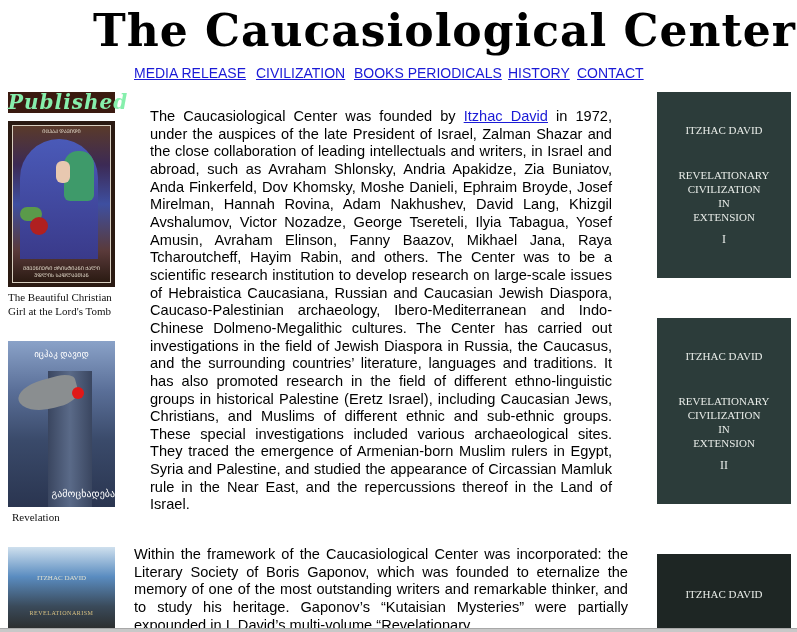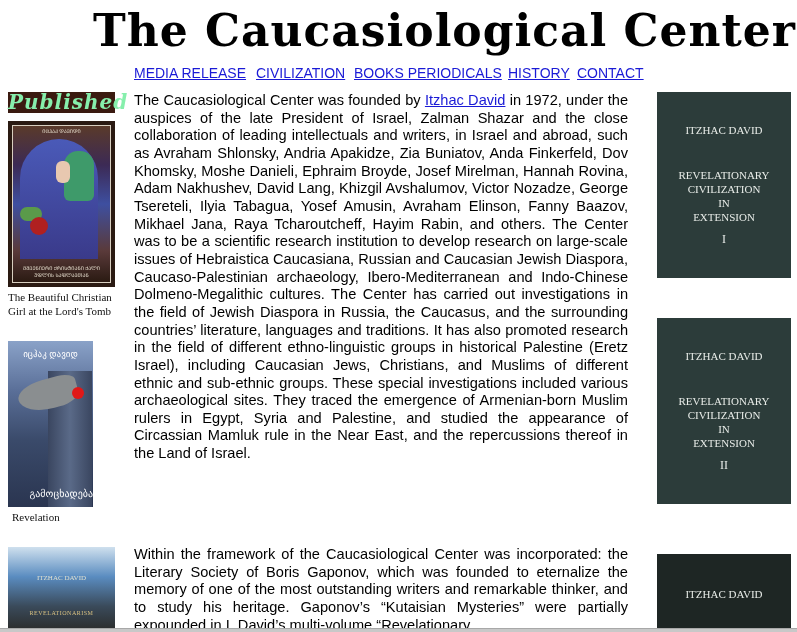--- a/index.html
+++ b/index.html
@@ -13,32 +13,32 @@
   .book1 .frame { position:absolute; left:4px; top:4px; right:4px; bottom:4px; border:1px solid #d8cfc0; background:linear-gradient(180deg,#5a3a2a 0%,#3c2a55 25%,#3e4fa0 50%,#5a3a3a 80%,#2a1a12 100%); }
   .book1 .arch { position:absolute; left:12px; top:18px; width:78px; height:120px; border-radius:40px 40px 0 0; background:linear-gradient(180deg,#4a5ab8,#3a3a8a); }
   .book1 .scarf { position:absolute; left:56px; top:30px; width:30px; height:50px; background:#3e9a6a; border-radius:14px 14px 6px 6px; }
   .book1 .face { position:absolute; left:48px; top:40px; width:14px; height:22px; background:#e8c8b0; border-radius:6px; }
   .book1 .apple { position:absolute; left:22px; top:96px; width:18px; height:18px; background:#b02020; border-radius:50%; }
   .book1 .leaves { position:absolute; left:12px; top:86px; width:22px; height:14px; background:#5a9a4a; border-radius:8px; }
   .book1 .ftext { position:absolute; left:6px; right:6px; bottom:8px; color:#e8e0d0; font-size:5px; text-align:center; line-height:7px; }
   .book1 .ttext { position:absolute; left:6px; right:6px; top:7px; color:#e8e0d0; font-size:5px; text-align:center; }
   .caption { position:absolute; font-family:"Liberation Serif", serif; font-weight:normal; font-size:11px; line-height:14px; color:#111; }
   .cap1 { left:8px; top:290px; width:118px; }
-  .book2 { left:8px; top:341px; width:85px; height:166px; background:linear-gradient(180deg,#8aa2c8 0%,#5a6f98 30%,#3a4a6a 60%,#2a3550 100%); }
+  .book2 { left:8px; top:341px; width:107px; height:166px; background:linear-gradient(180deg,#8aa2c8 0%,#5a6f98 30%,#3a4a6a 60%,#2a3550 100%); }
   .book2 .gargoyle { position:absolute; left:10px; top:38px; width:60px; height:30px; background:#8a8e90; border-radius:50% 30% 40% 60%; transform:rotate(-15deg); }
   .book2 .tower { position:absolute; left:40px; top:30px; width:44px; height:136px; background:linear-gradient(90deg,#3a4660,#5a6a88,#3a4660); }
   .book2 .dot { position:absolute; left:64px; top:46px; width:12px; height:12px; background:#e01818; border-radius:50%; }
   .book2 .gtop { position:absolute; left:0; right:0; top:8px; text-align:center; color:#fff; font-size:9px; }
   .book2 .gbot { position:absolute; left:0; right:0; bottom:8px; text-align:right; color:#fff; font-size:10px; }
   .cap2 { left:12px; top:510px; width:100px; }
   .book3 { left:8px; top:547px; width:107px; height:85px; background:linear-gradient(180deg,#cfe0ee 0%,#5a8cc0 35%,#3a4a5a 70%,#2a2a28 100%); }
   .book3 .t1 { position:absolute; left:0; right:0; top:27px; text-align:center; color:#e0e0d0; font-family:"Liberation Serif", serif; font-size:7px; }
   .book3 .t2 { position:absolute; left:0; right:0; top:63px; text-align:center; color:#d8c080; font-family:"Liberation Serif", serif; font-size:6px; letter-spacing:0.5px; }
   .content { position:absolute; left:134px; top:92px; width:494px; font-size:14.6px; line-height:17.65px; text-align:justify; }
-  .content p { margin:0; }
+  .content p { margin:16px; }
   .content a { color:#1a1ad6; text-decoration:underline; }
   .para2 { position:absolute; left:134px; top:546px; width:494px; font-size:14.6px; line-height:17.65px; text-align:justify; }
   .rbook { position:absolute; left:657px; width:134px; background:#2c3c3a; color:#e8ece8; font-family:"Liberation Serif", serif; text-align:center; font-size:11px; }
   .rbook1 { top:92px; height:186px; }
   .rbook2 { top:318px; height:186px; }
   .rbook3 { top:554px; height:78px; background:#1e2624; }
   .rbook .author { position:absolute; left:0; right:0; top:32px; }
   .rbook .btitle { position:absolute; left:0; right:0; top:76px; line-height:14px; }
   .rbook .vol { position:absolute; left:0; right:0; top:140px; font-size:12px; }
   .rbook3 .author { top:34px; }

